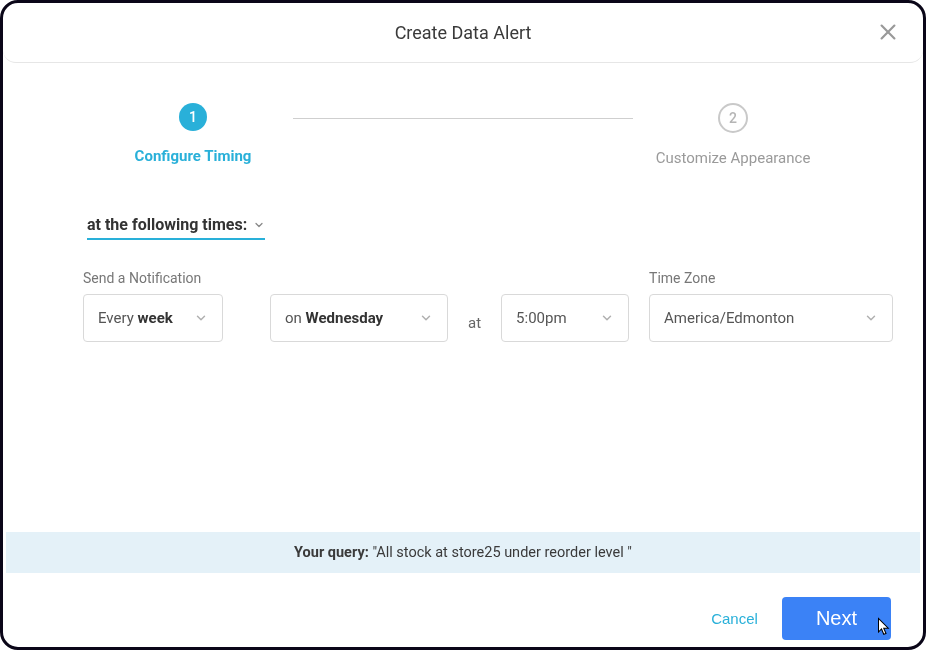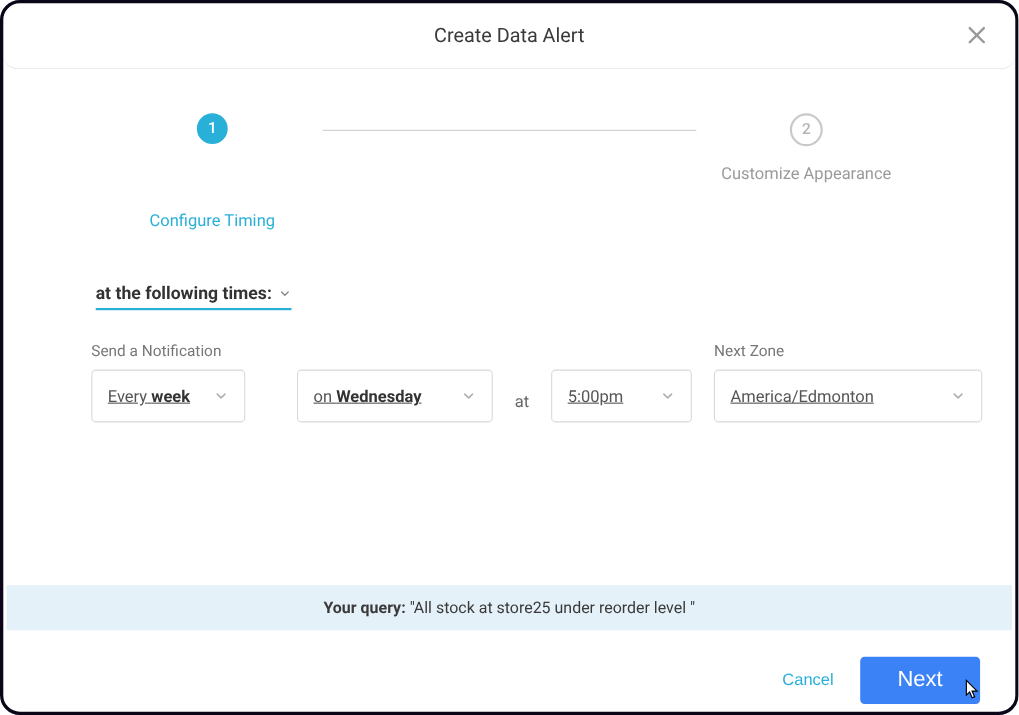--- a/index.html
+++ b/index.html
@@ -69,21 +69,21 @@
       color: #fff;
     }
     .step-2 .step-circle {
       background: #fff;
       border: 2px solid #c9c9c9;
       color: #b5b5b5;
       width: 30px;
       height: 30px;
     }
     .step-label { font-size: 15px; }
-    .step-1 .step-label { color: #29b0d9; font-weight: 400; margin-top: 44px; }
+    .step-1 .step-label { color: #29b0d9; font-weight: 700; }
     .step-2 .step-label { color: #9a9a9a; }
     .step-line {
       flex: 0 0 340px;
       height: 1px;
       background: #cfcfcf;
       margin-top: 15px;
     }
 
     .body {
       padding: 48px 80px 0 80px;
@@ -119,21 +119,20 @@
       justify-content: space-between;
       gap: 10px;
       border: 1px solid #d9d9d9;
       border-radius: 4px;
       padding: 23px 14px;
       font-size: 15px;
       color: #555;
       background: #fff;
       cursor: pointer;
       height: 42px;
-      text-decoration: underline;
     }
     .select .chev { color: #b0b0b0; display:flex; }
     .select .chev svg { width: 14px; height: 14px; }
     .w-130 { width: 140px; }
     .w-170 { width: 178px; margin-left: 27px; }
     .w-120 { width: 128px; }
     .w-220 { width: 244px; }
 
     .at-label { font-size: 15px; color: #666; padding-bottom: 10px; }
 
@@ -261,21 +260,21 @@
           <span>5:00pm</span>
           <span class="chev">
               <svg viewBox="0 0 24 24">
                 <path fill="none" stroke="currentColor" stroke-width="2.5" stroke-linecap="round" stroke-linejoin="round" d="M6 9l6 6 6-6"></path>
               </svg>
             </span>
         </div>
       </div>
 
       <div class="field">
-        <div class="field-label">Next Zone</div>
+        <div class="field-label">Time Zone</div>
         <div class="select w-220">
           <span>America/Edmonton</span>
           <span class="chev">
               <svg viewBox="0 0 24 24">
                 <path fill="none" stroke="currentColor" stroke-width="2.5" stroke-linecap="round" stroke-linejoin="round" d="M6 9l6 6 6-6"></path>
               </svg>
             </span>
         </div>
       </div>
     </div>

